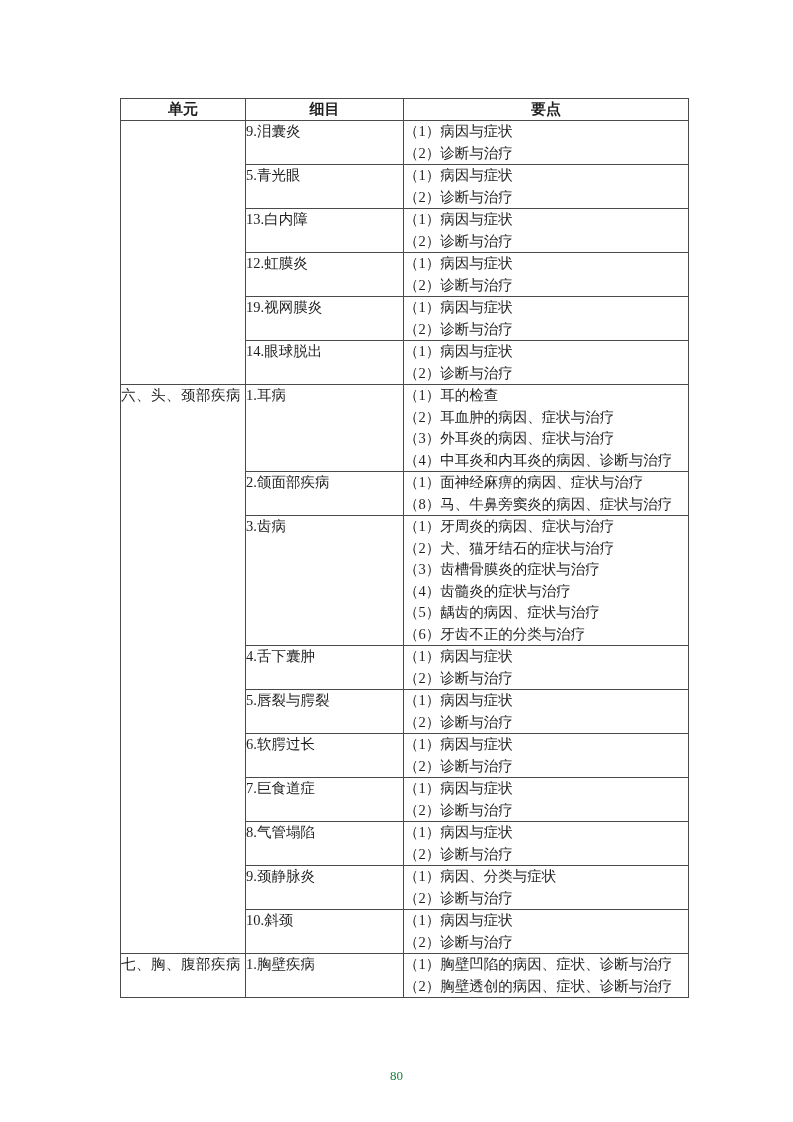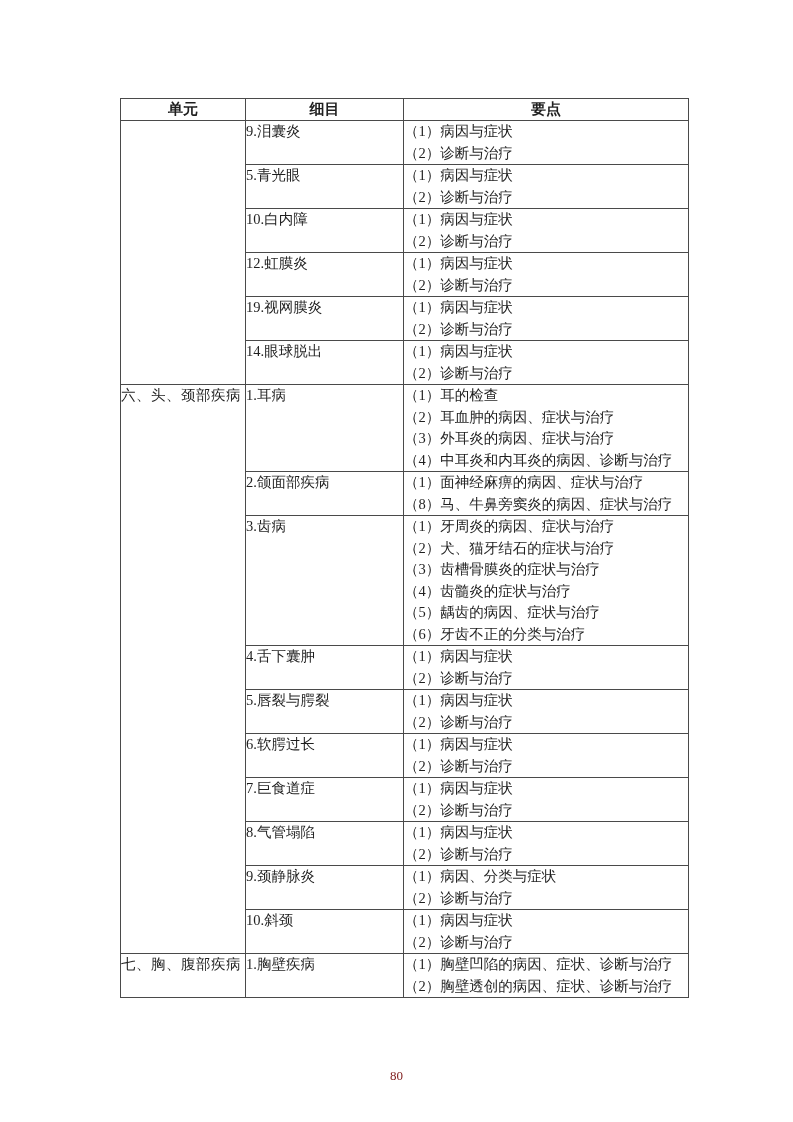--- a/index.html
+++ b/index.html
@@ -52,21 +52,21 @@
     padding: 0 2px 0 9px;
     margin-top: 32px;
   }
   .page-number {
     position: absolute;
     left: 0;
     top: 1068px;
     width: 100%;
     text-align: center;
     font-size: 13px;
-    color: #7f1d1d;
+    color: #15803d;
   }
 </style>
 </head>
 <body>
 
 <div class="page">
 
   <table class="syllabus">
     <colgroup>
       <col style="width:125px">
@@ -90,21 +90,21 @@
           </td>
         </tr>
         <tr>
           <td class="item-cell">5.青光眼</td>
           <td class="points-cell">
             <div>（1）病因与症状</div>
             <div>（2）诊断与治疗</div>
           </td>
         </tr>
         <tr>
-          <td class="item-cell">10.白内障</td>
+          <td class="item-cell">13.白内障</td>
           <td class="points-cell">
             <div>（1）病因与症状</div>
             <div>（2）诊断与治疗</div>
           </td>
         </tr>
         <tr>
           <td class="item-cell">12.虹膜炎</td>
           <td class="points-cell">
             <div>（1）病因与症状</div>
             <div>（2）诊断与治疗</div>

